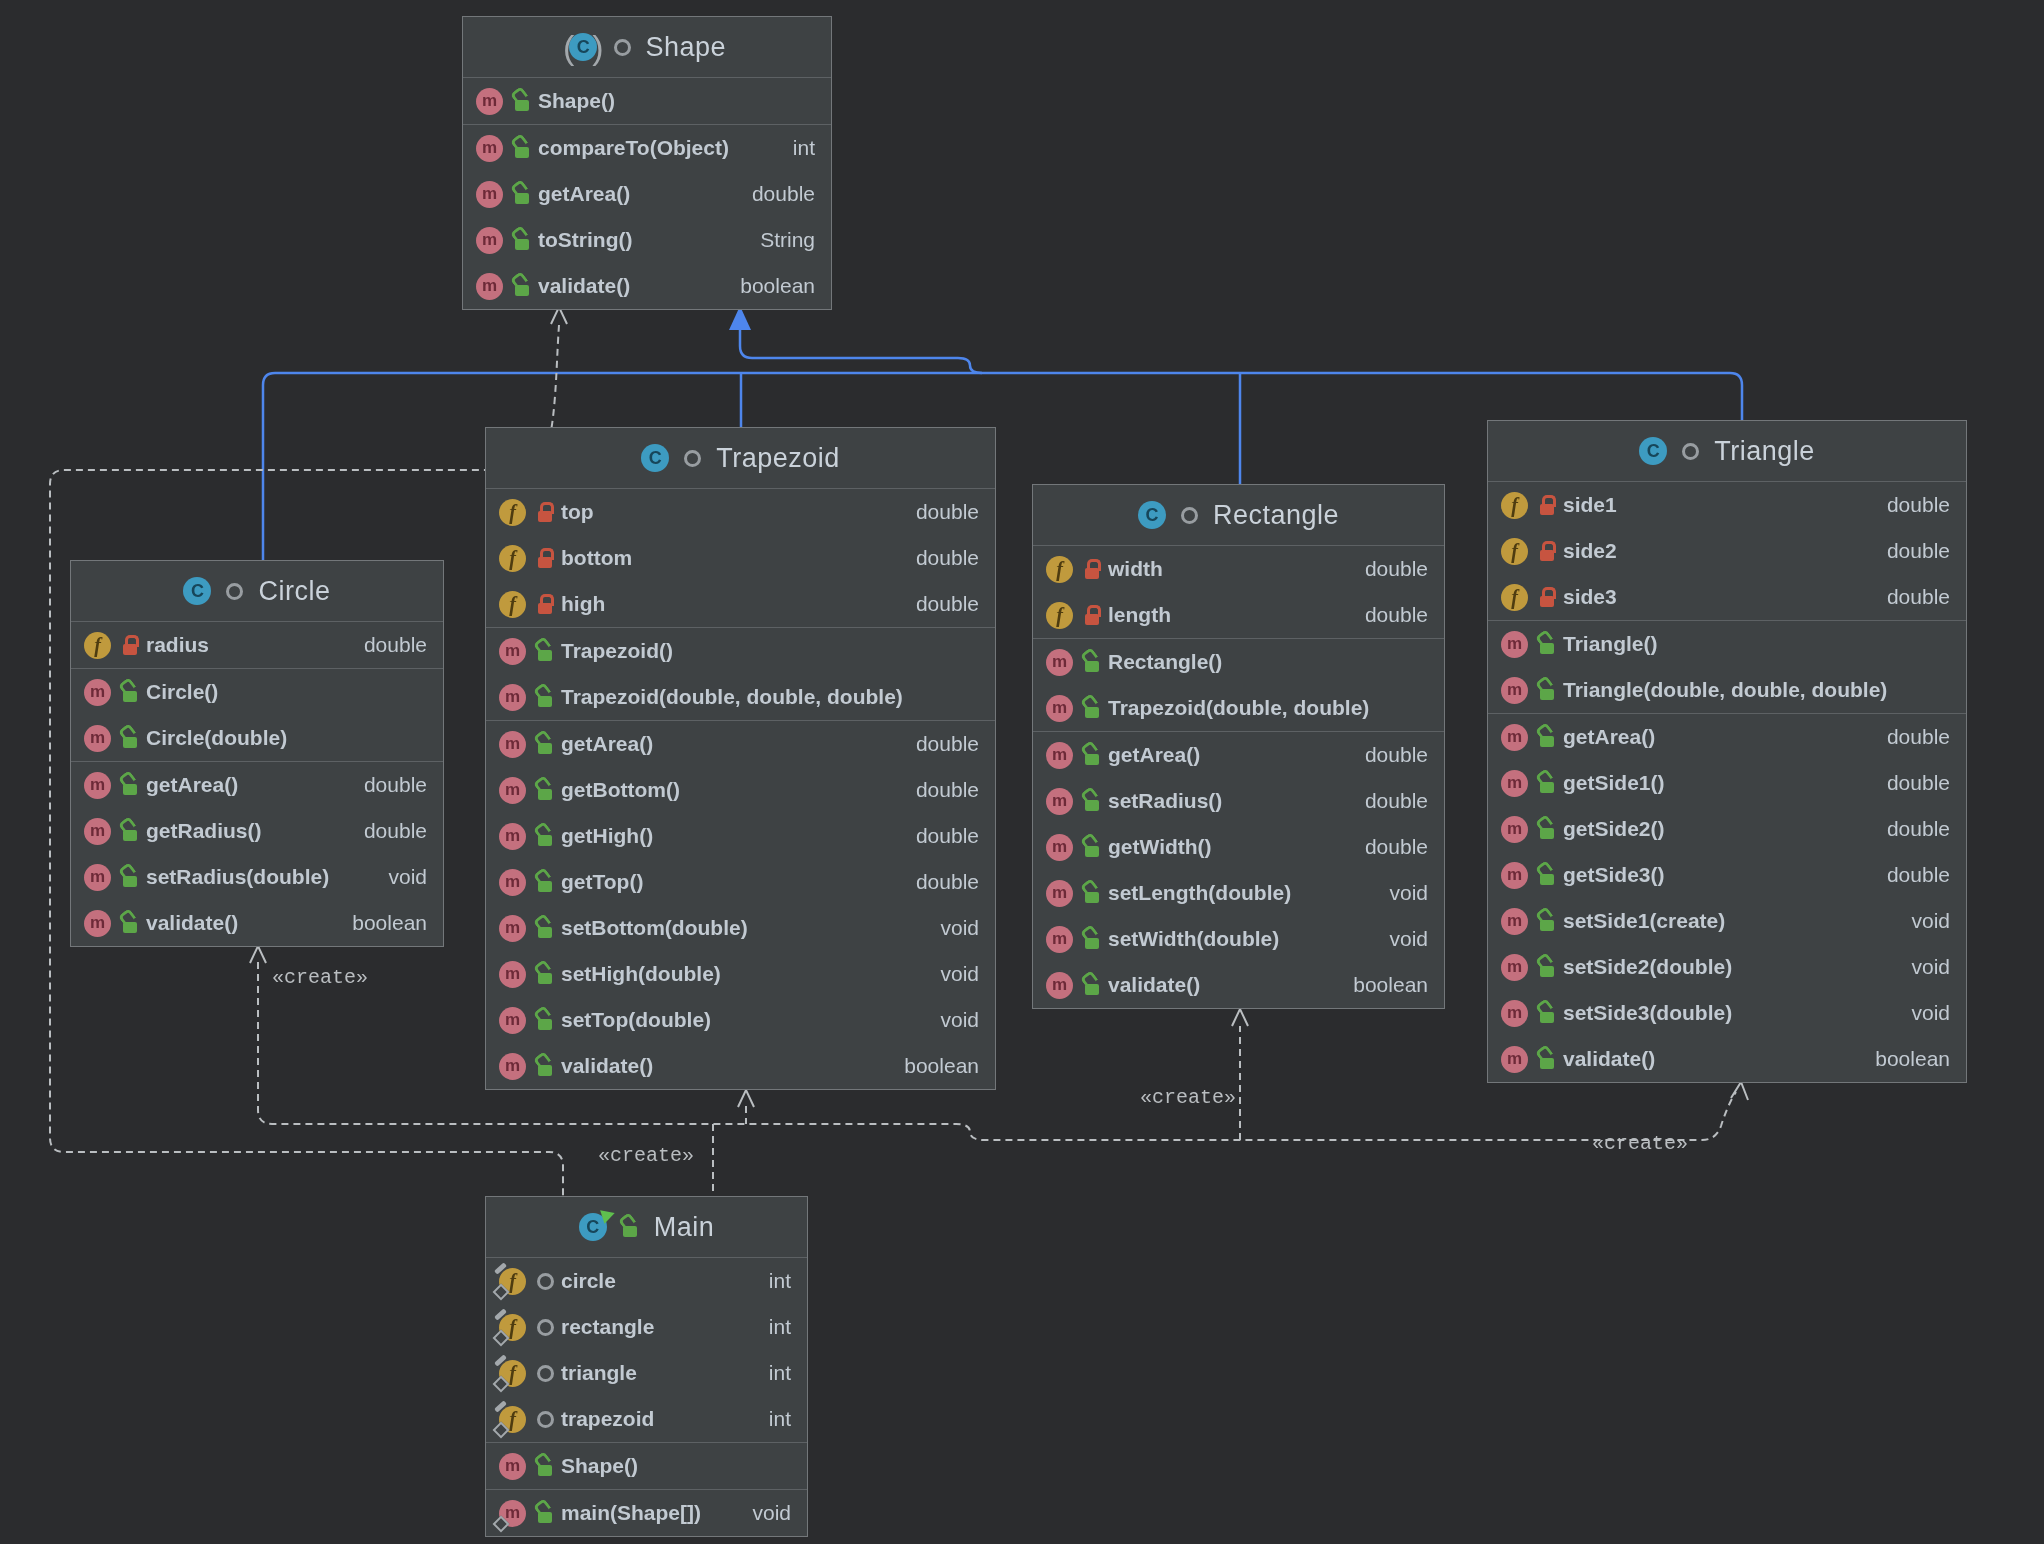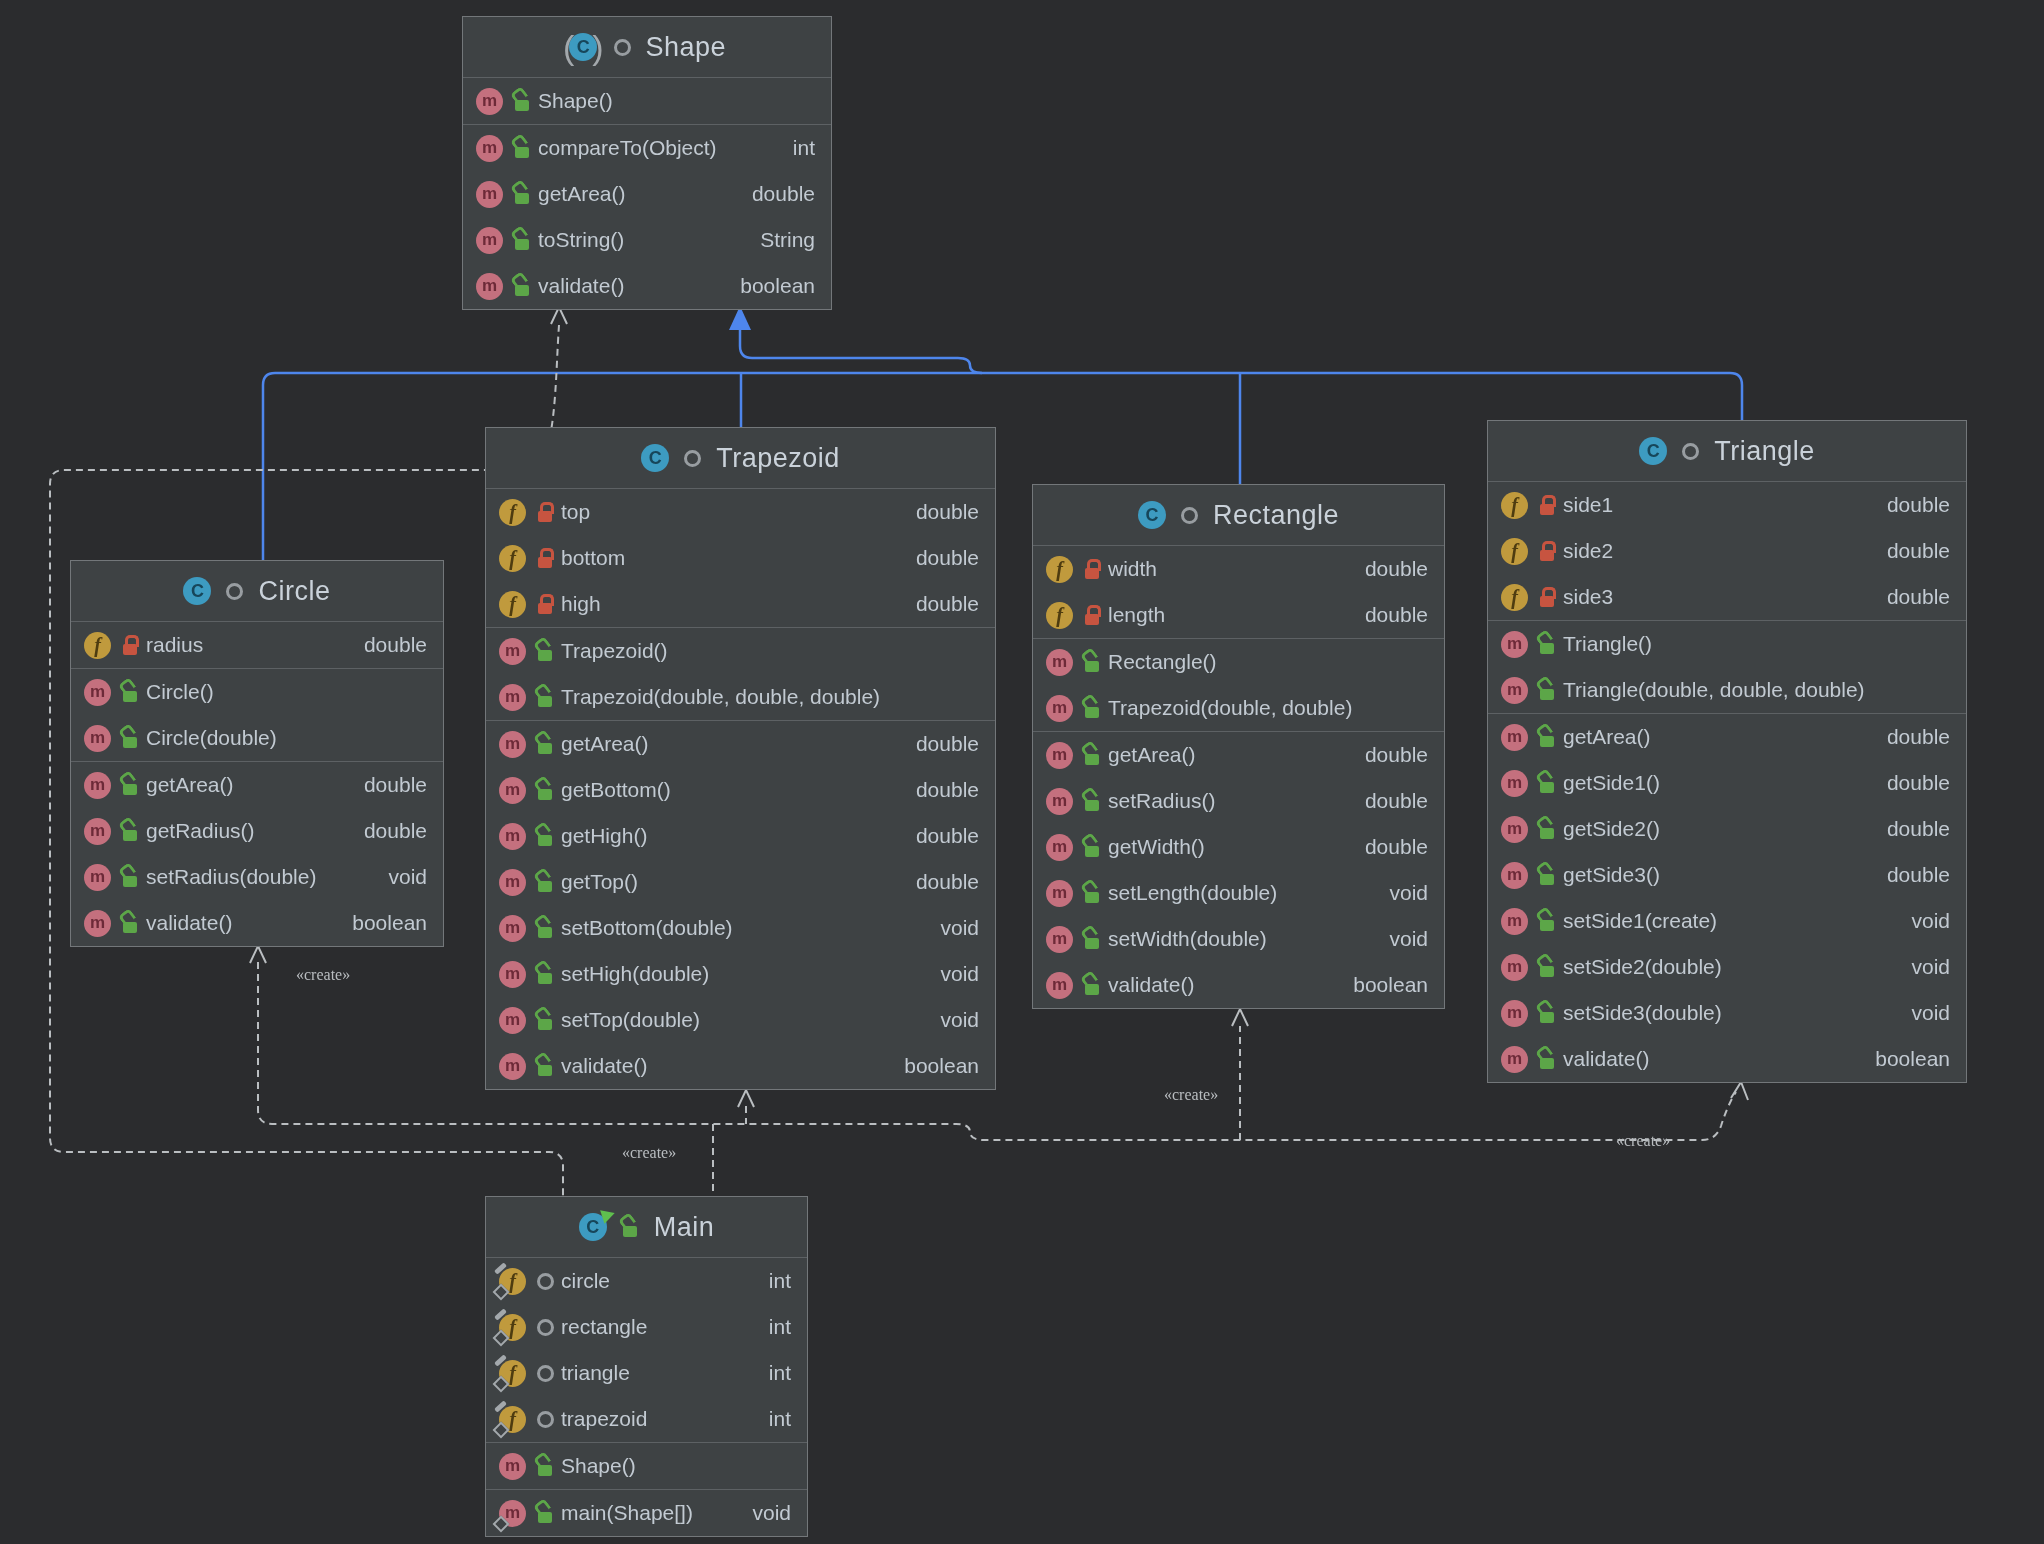--- a/index.html
+++ b/index.html
@@ -21,21 +21,21 @@
     gap:15px;border-bottom:1px solid #5D6164;
     font-size:27px;color:#CAD2DA;
   }
   .hdr-title{letter-spacing:0.5px;}
   .comp{padding:0;}
   .comp + .comp{border-top:1px solid #5D6164;}
   .mrow{
     height:46px;display:flex;align-items:center;
     padding:0 16px 0 13px;font-size:21px;white-space:nowrap;
   }
-  .mname{margin-left:7px;}
+  .mname{margin-left:7px;font-weight:bold;}
   .mtype{margin-left:auto;padding-left:24px;}
 
   
   .ic{
     width:27px;height:27px;border-radius:50%;flex:none;
     display:inline-flex;align-items:center;justify-content:center;
     font-size:17px;font-weight:bold;position:relative;
   }
   .ic-cls{background:#3D9BC1;color:#17465A;}
   .hdr-ic{width:28px;height:28px;font-size:18px;}
@@ -60,23 +60,22 @@
   .ov-bar{position:absolute;top:-2px;left:-5px;width:13px;height:5px;background:#A3A8AC;border-radius:2px;transform:rotate(-42deg);}
   .ov-dia{position:absolute;bottom:-3px;left:-4px;width:8px;height:8px;border:2px solid #A3A8AC;background:#3E4244;transform:rotate(45deg);}
   .ov-play{position:absolute;top:-5px;right:-8px;width:0;height:0;
     border-left:13px solid #5FBF4E;border-top:7px solid transparent;border-bottom:7px solid transparent;
     transform:rotate(-18deg);}
   .paren{color:#A3A8AC;font-size:34px;font-weight:normal;line-height:28px;margin:0 -5px;position:relative;z-index:3;}
   .cwrap{display:inline-flex;align-items:center;position:relative;}
 
   
   .create-label{
-    position:absolute;z-index:3;color:#B9BDC0;font-size:16px;
-    font-family:Liberation Serif, serif;
-    margin-left:24px;
+    position:absolute;z-index:3;color:#B9BDC0;font-size:20px;
+    font-family:Liberation Mono, monospace;
   }
 </style>
 </head>
 <body>
 
 <div id="canvas">
 
   <svg id="edges" width="2044" height="1544">
 
     <g stroke="#4E86EC" stroke-width="2.5" fill="none">

